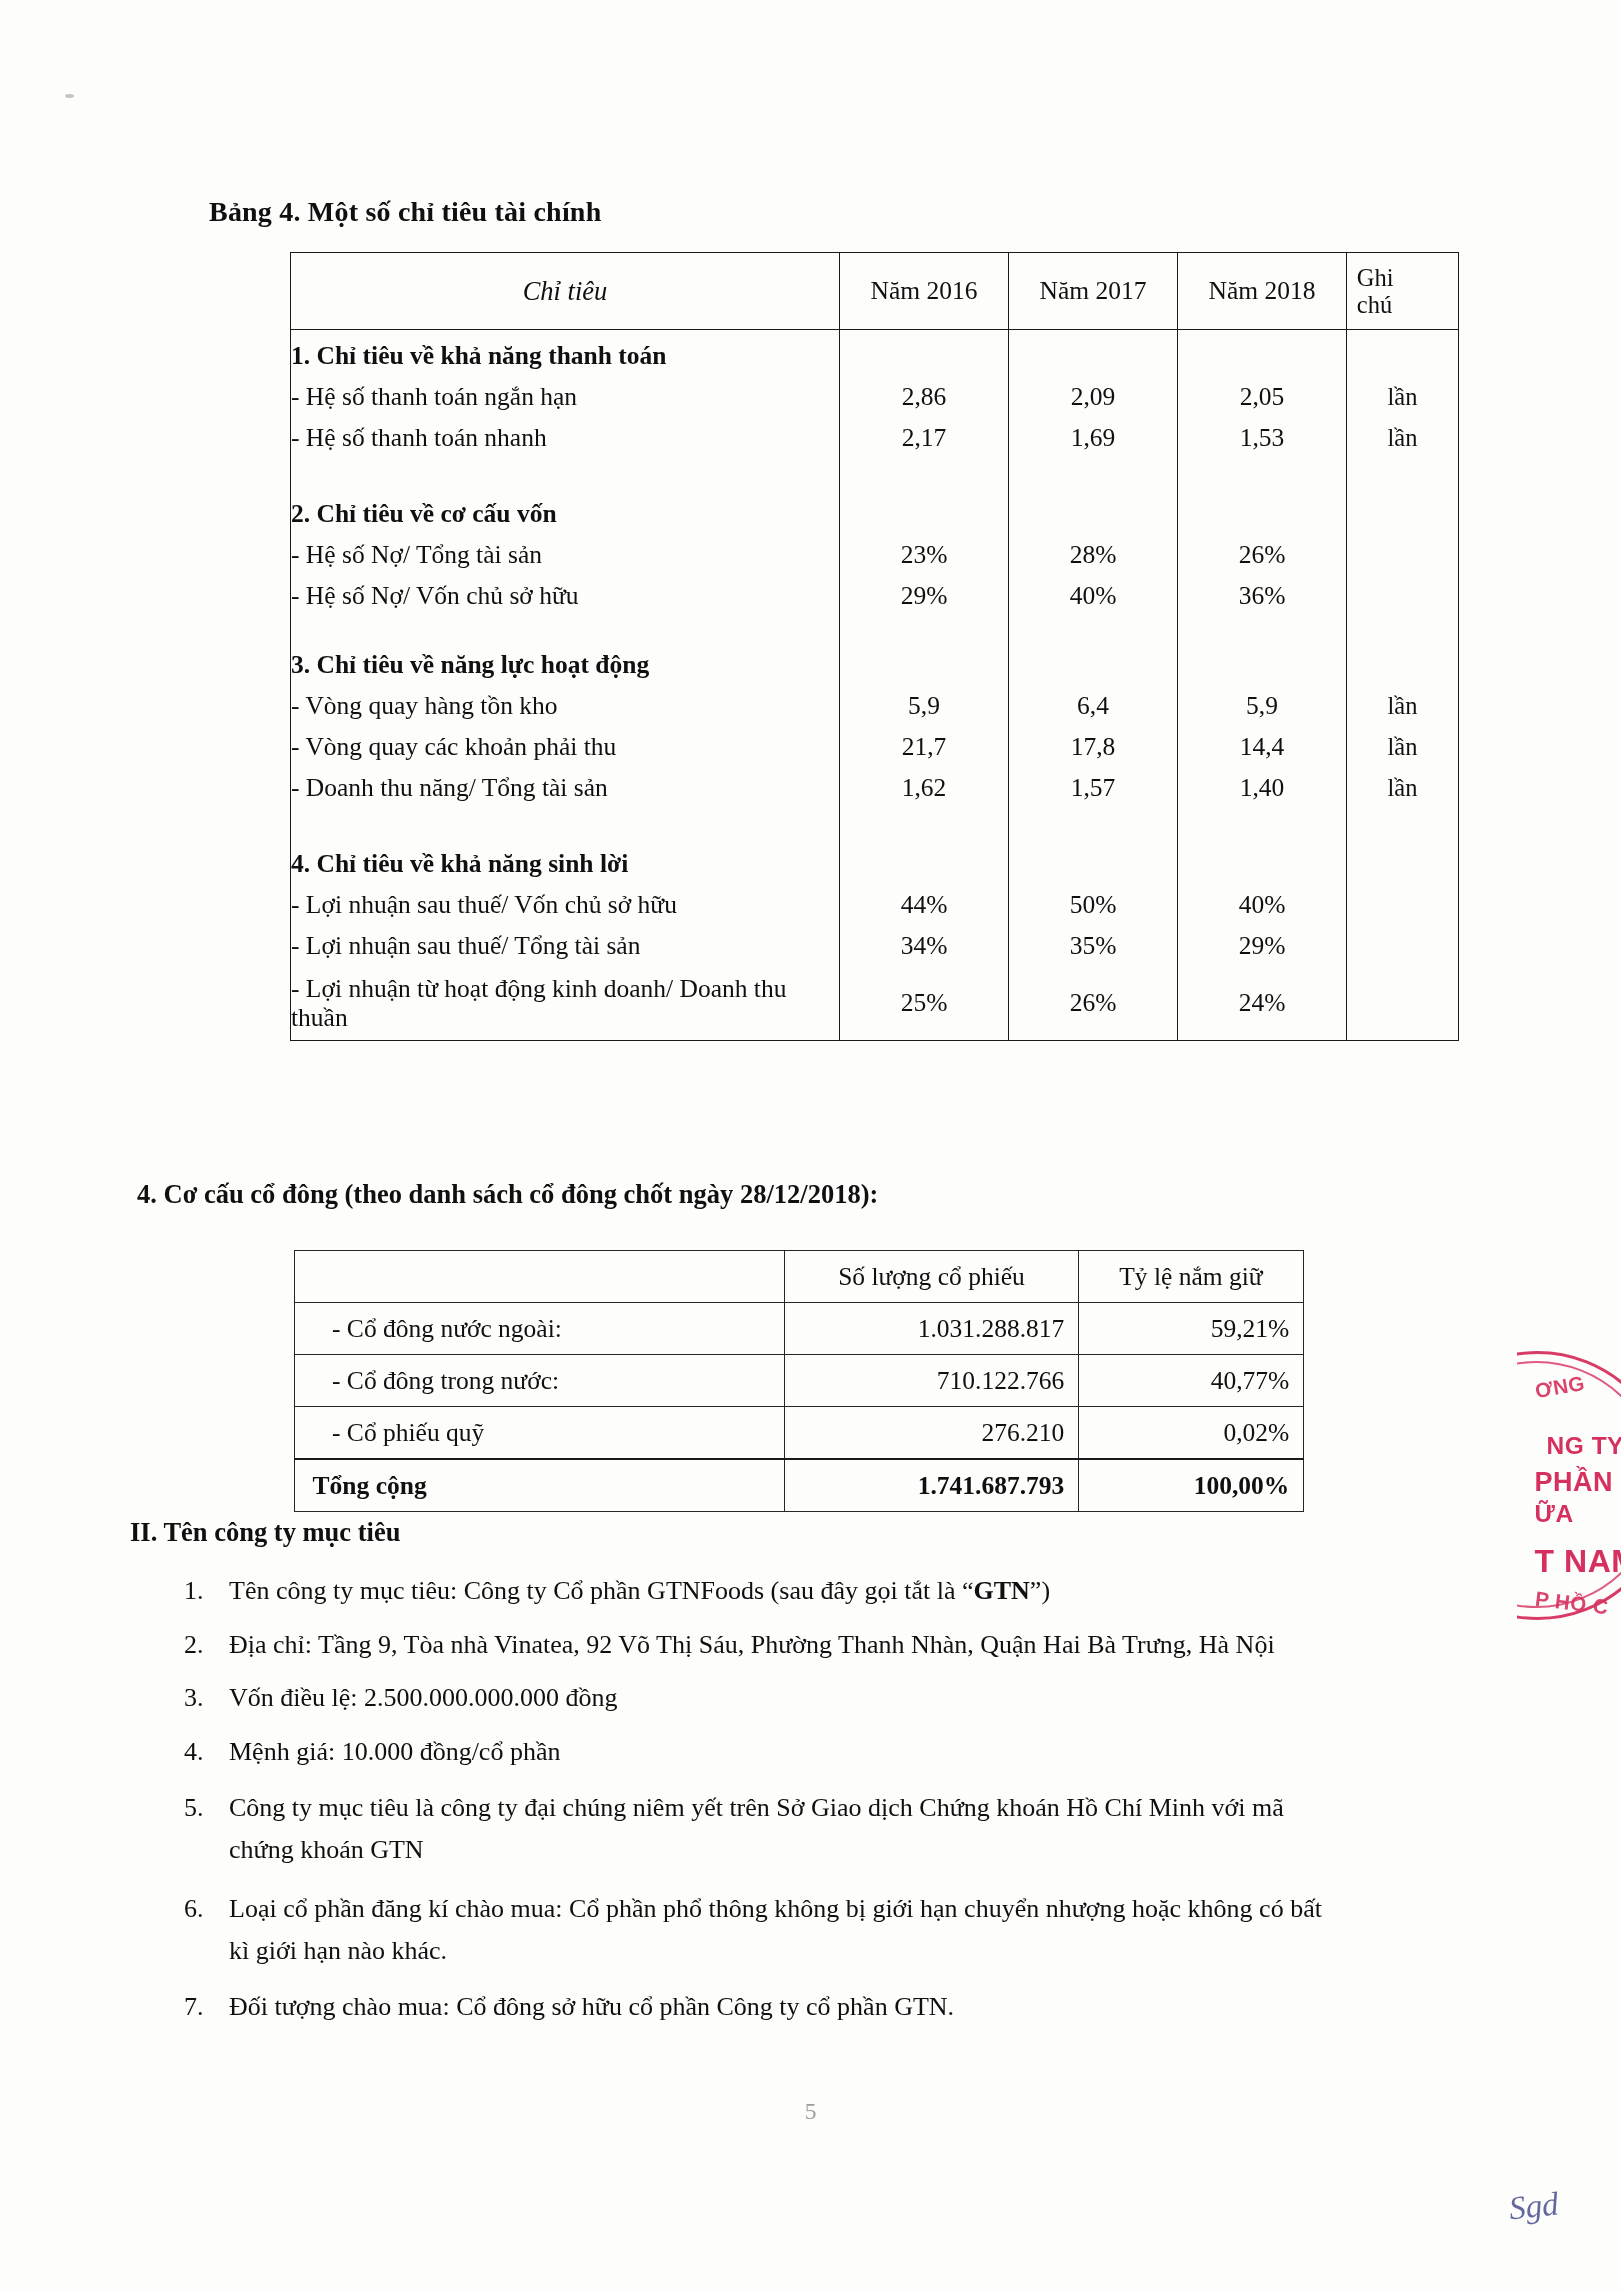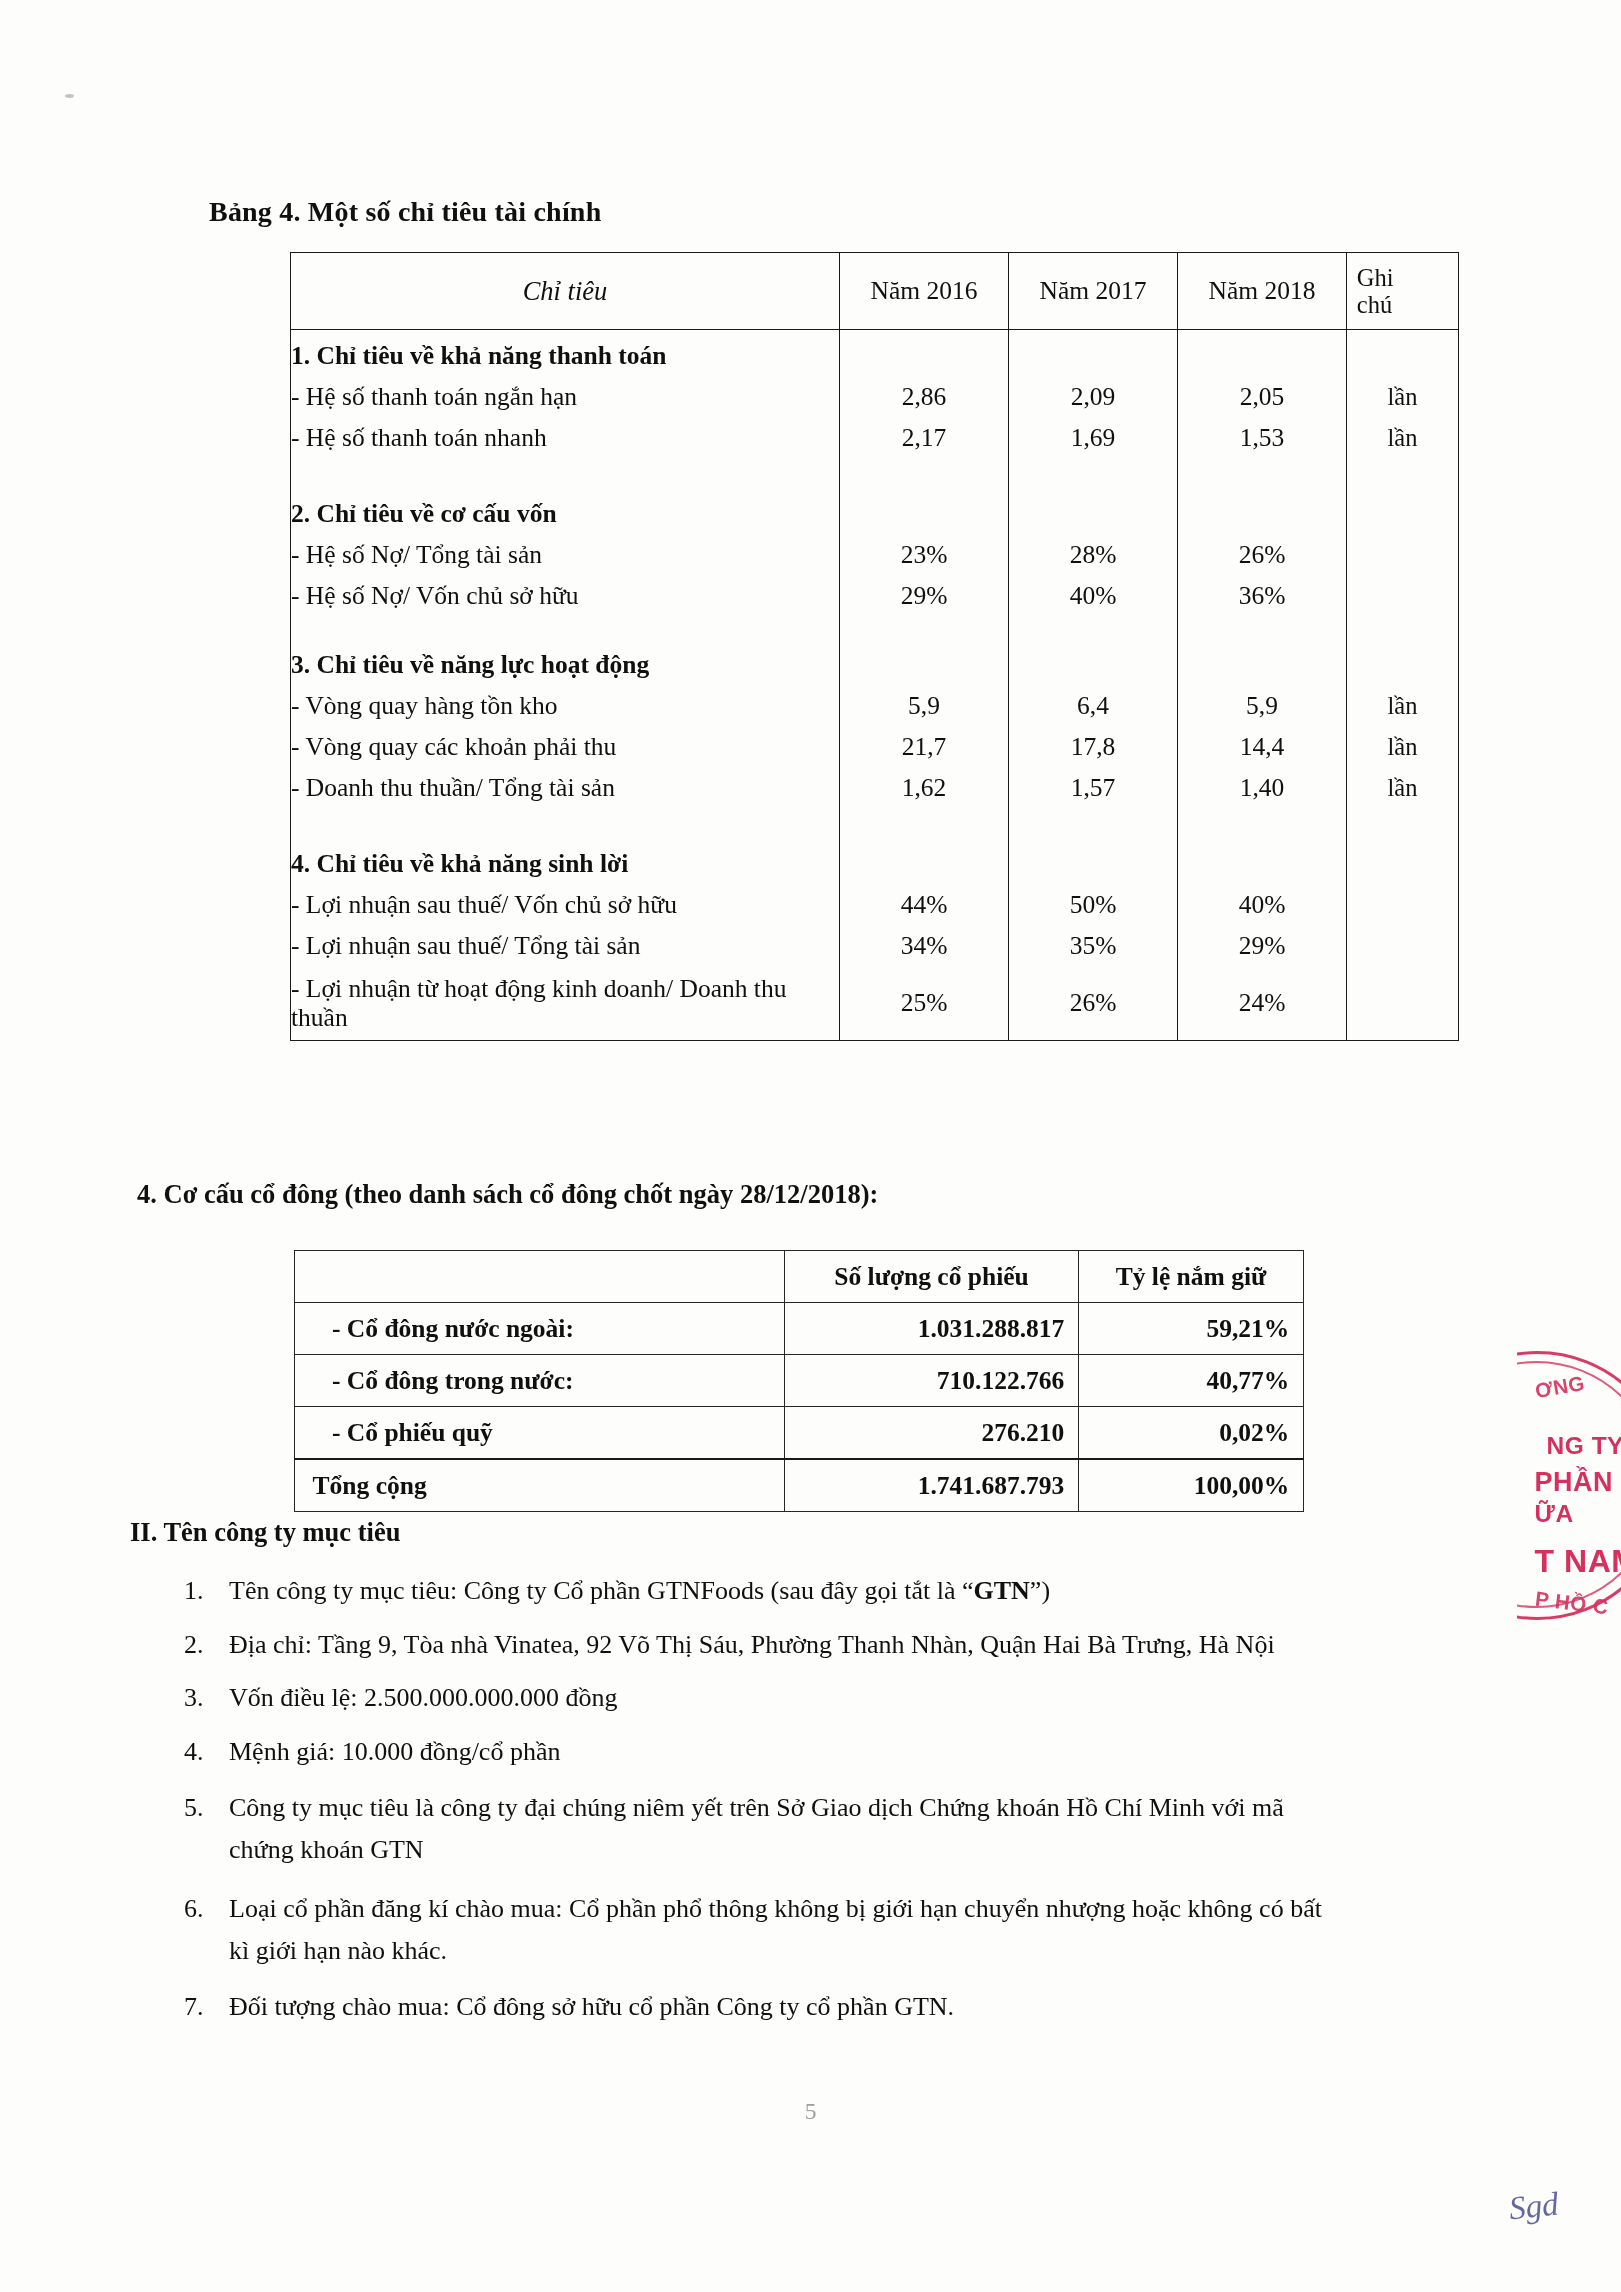--- a/index.html
+++ b/index.html
@@ -132,21 +132,21 @@
     top: 1250px;
     width: 1010px;
     border-collapse: collapse;
     font-size: 25.5px;
     table-layout: fixed;
   }
   .sh-table td, .sh-table th {
     border: 1.4px solid #262626;
     padding: 0 13.7px;
     height: 51px;
-    font-weight: bold;
+    font-weight: normal;
   }
   .sh-col-label { width: 490px; }
   .sh-col-qty   { width: 294px; }
   .sh-col-pct   { width: 225px; }
 
   .sh-table thead th { text-align: center; }
   .sh-table .sh-blank { border-left: 1.4px solid #262626; }
   .sh-label { text-align: left; padding-left: 37px !important; }
   .sh-num   { text-align: right; }
   .sh-total td { font-weight: bold; border-top: 2.4px solid #1a1a1a; }
@@ -360,21 +360,21 @@
         <td class="cell-note">lần</td>
       </tr>
       <tr>
         <td class="cell-label">- Vòng quay các khoản phải thu</td>
         <td class="cell-num">21,7</td>
         <td class="cell-num">17,8</td>
         <td class="cell-num">14,4</td>
         <td class="cell-note">lần</td>
       </tr>
       <tr>
-        <td class="cell-label">- Doanh thu thuần/ Tổng tài sản</td>
+        <td class="cell-label">- Doanh thu năng/ Tổng tài sản</td>
         <td class="cell-num">1,62</td>
         <td class="cell-num">1,57</td>
         <td class="cell-num">1,40</td>
         <td class="cell-note">lần</td>
       </tr>
       <tr class="spacer-row">
         <td></td>
           <td></td>
         <td></td>
           <td></td>

